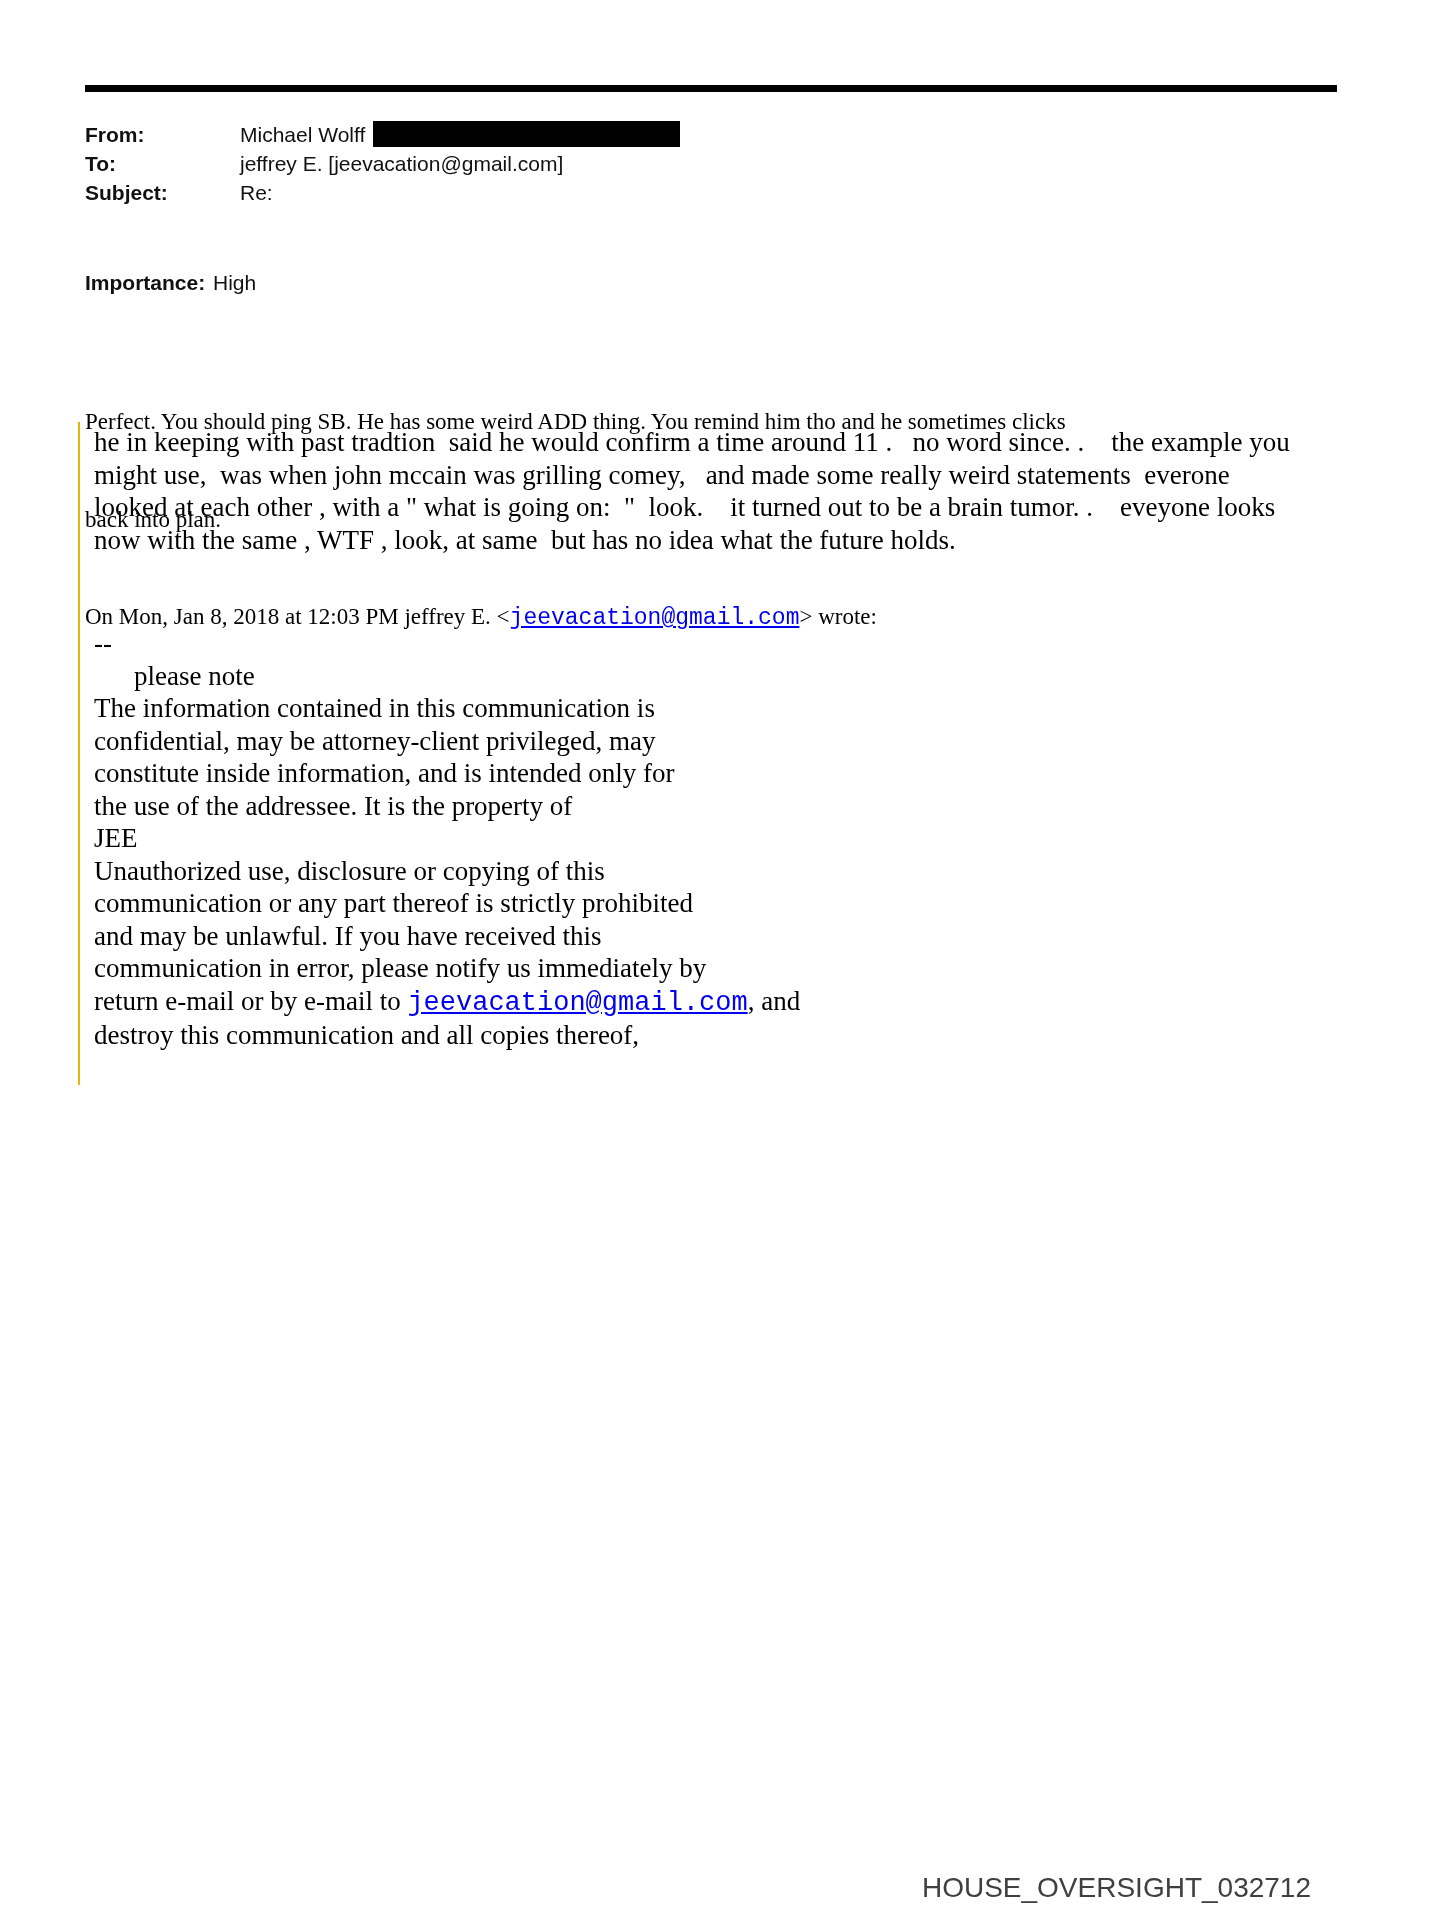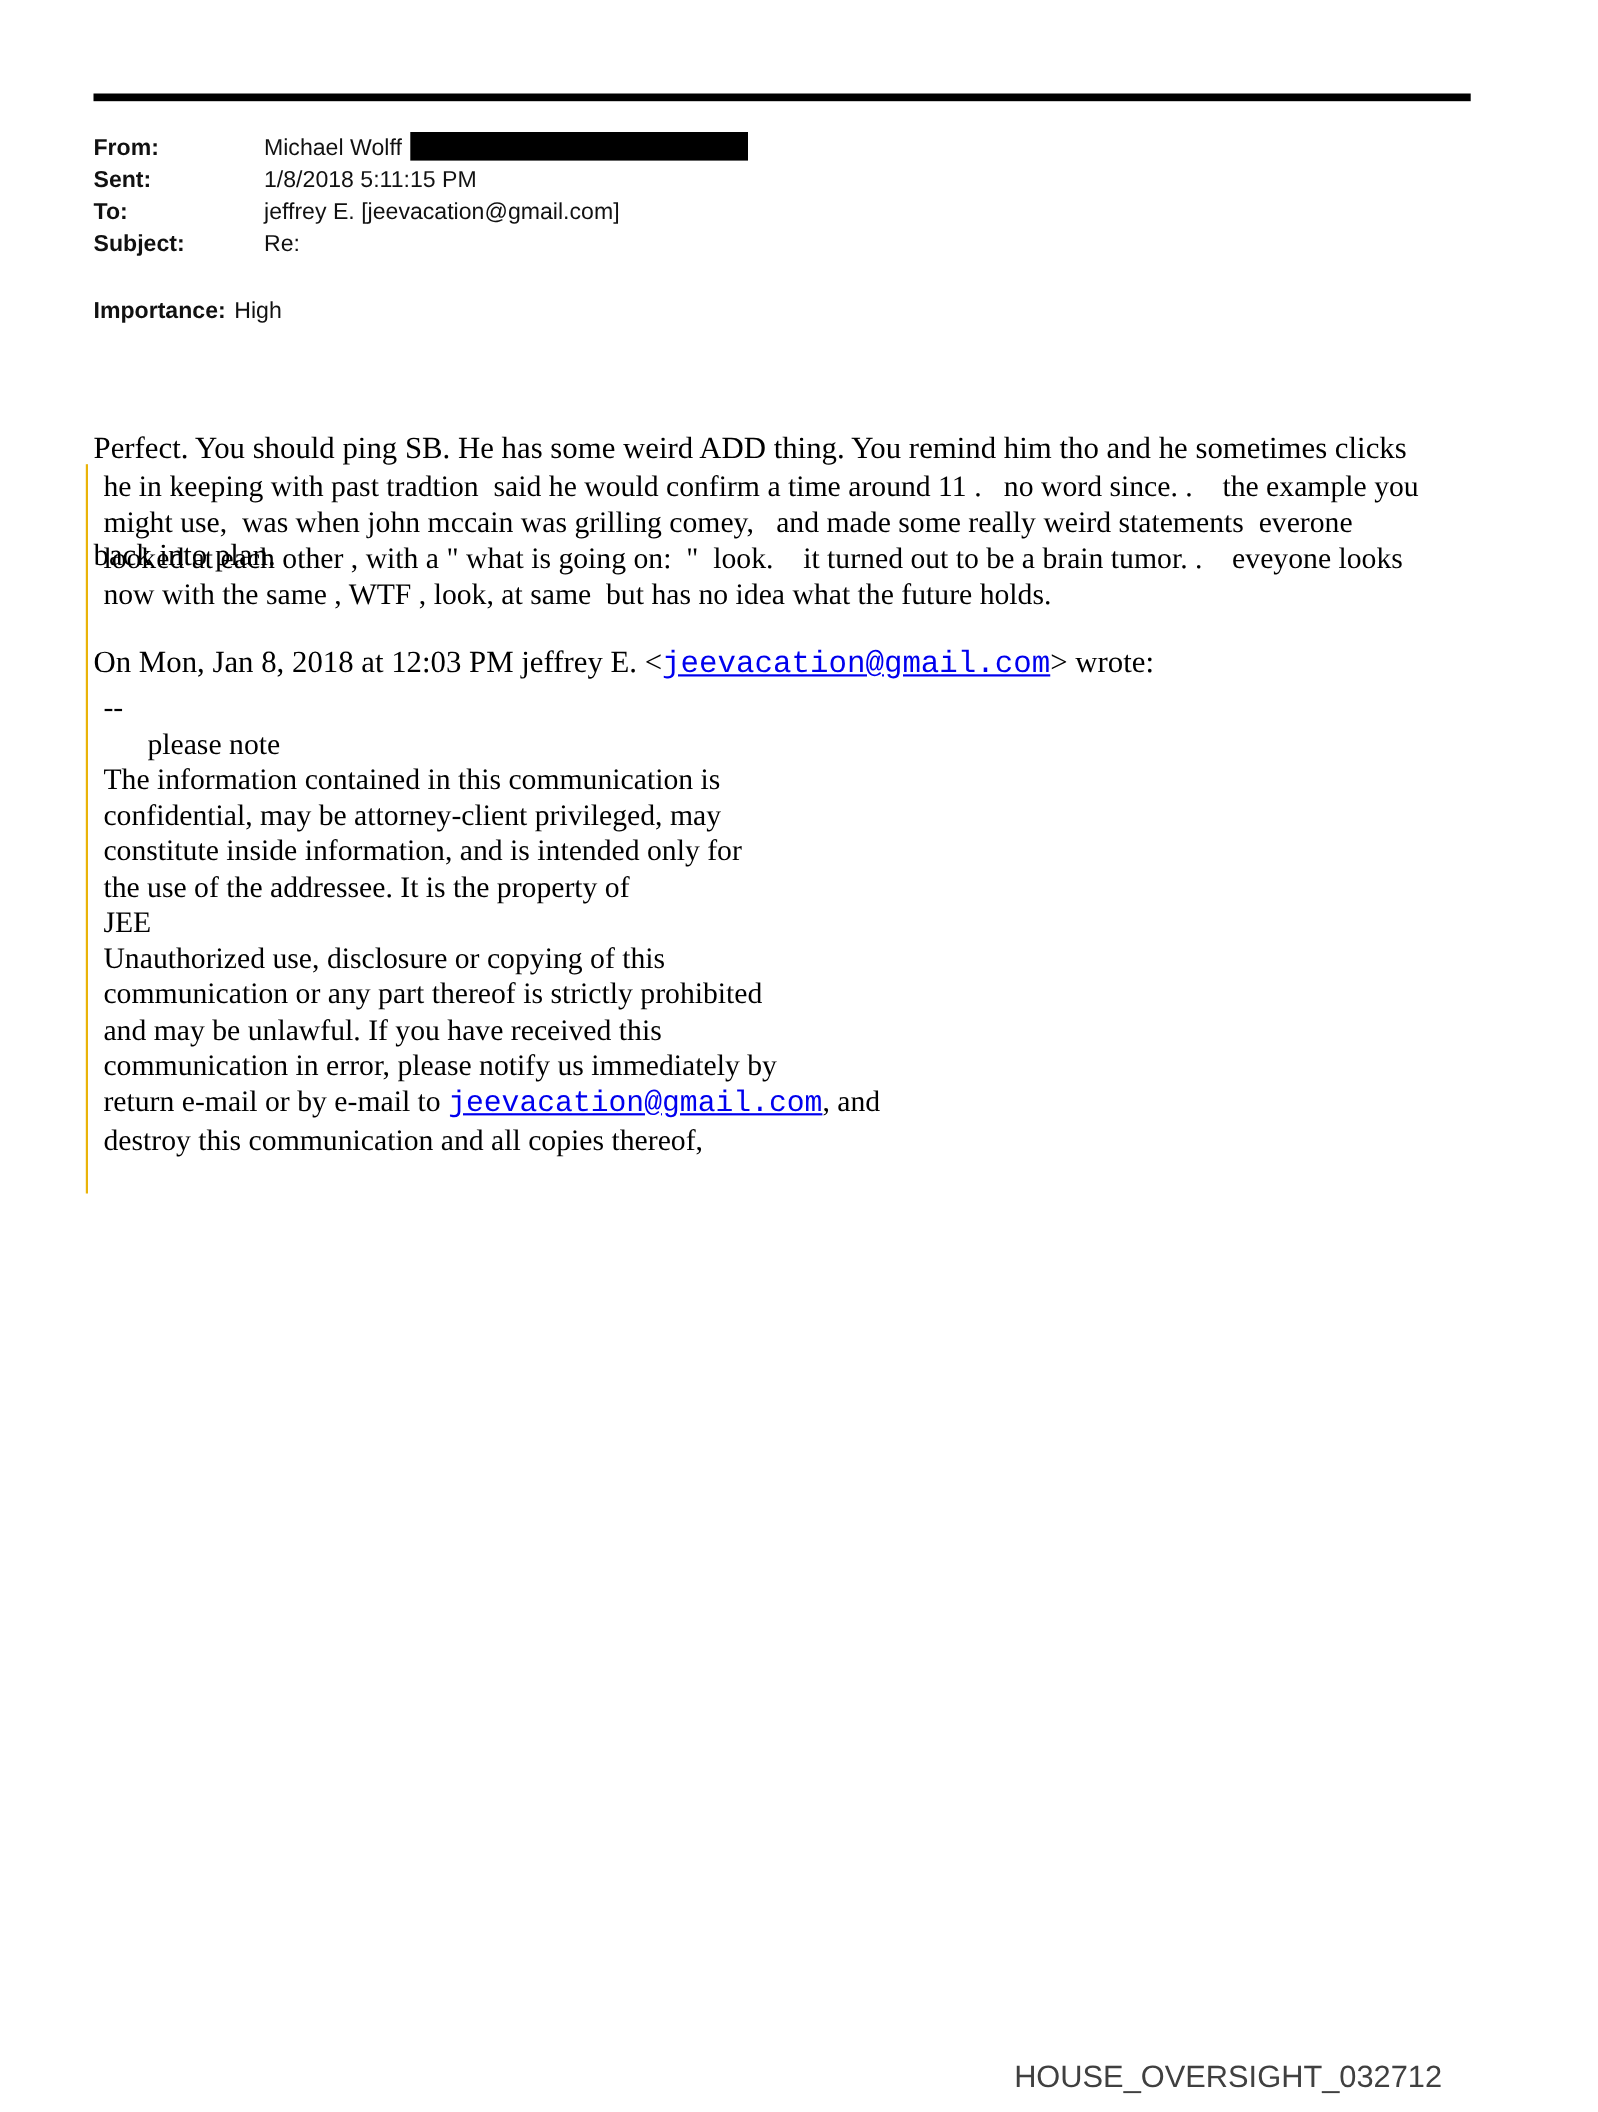--- a/index.html
+++ b/index.html
@@ -46,22 +46,22 @@
     font-family:"Liberation Sans", sans-serif;
     font-size:21px;
     line-height:29px;
     color:#111111;
     justify-content:center;
   }
   .importance .hdr-label{width:128px; flex:0 0 128px;}
   
   .body-intro{
     position:absolute;
-    left:85px; top:327px;
-    font-size:28px;
+    left:85px; top:341px;
+    font-size:23px;
     line-height:32.5px;
     white-space:pre-wrap;
   }
   .body-line{white-space:pre-wrap;}
   a.email-link, .email-link{
     color:#0000ee;
     text-decoration:underline;
     cursor:pointer;
     font-family:Liberation Mono, monospace;
   }
@@ -93,24 +93,20 @@
 <body>
 
 <div id="page">
 
   <div class="top-rule"></div>
 
   <div class="hdr">
     <div class="hdr-row">
       <div class="hdr-label">From:</div>
       <div class="hdr-value"><span>Michael Wolff</span><span class="redaction"></span></div>
-    </div>
-    <div class="hdr-row">
-      <div class="hdr-label">Sent:</div>
-      <div class="hdr-value">1/8/2018 5:11:15 PM</div>
     </div>
     <div class="hdr-row">
       <div class="hdr-label">To:</div>
       <div class="hdr-value">jeffrey E. [jeevacation@gmail.com]</div>
     </div>
     <div class="hdr-row">
       <div class="hdr-label">Subject:</div>
       <div class="hdr-value">Re:</div>
     </div>
   </div>

